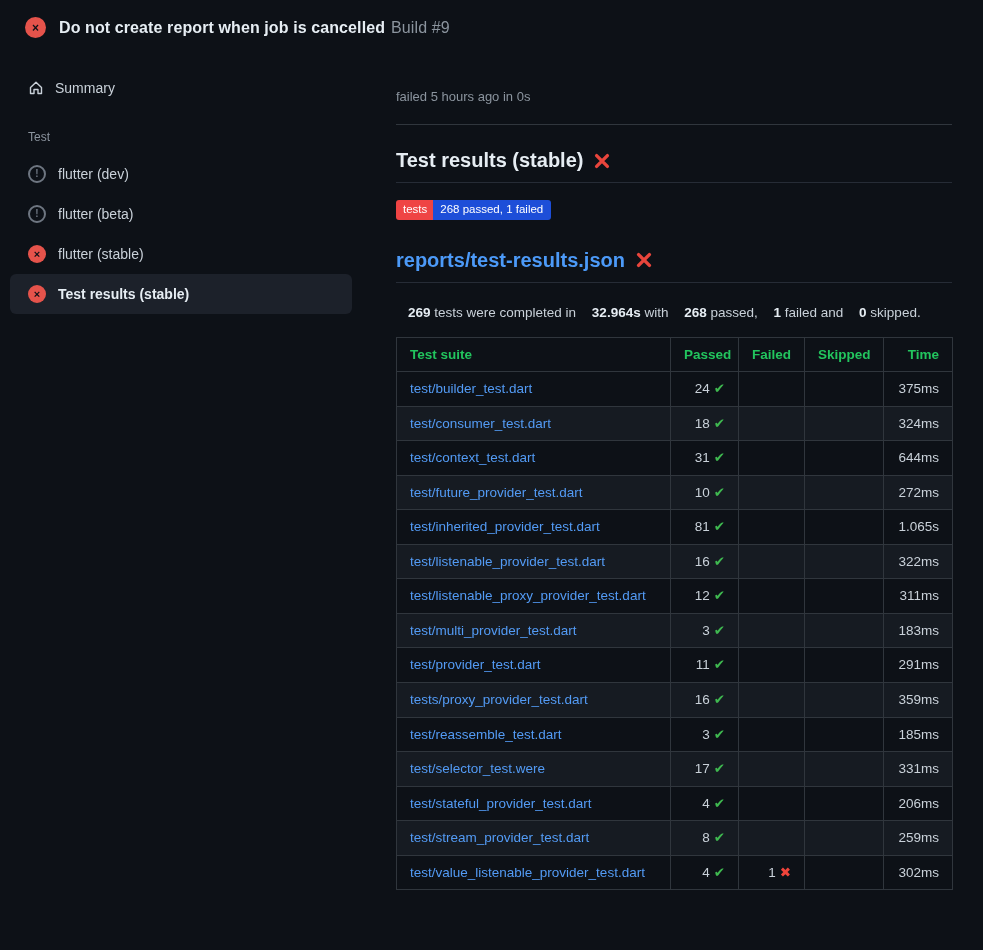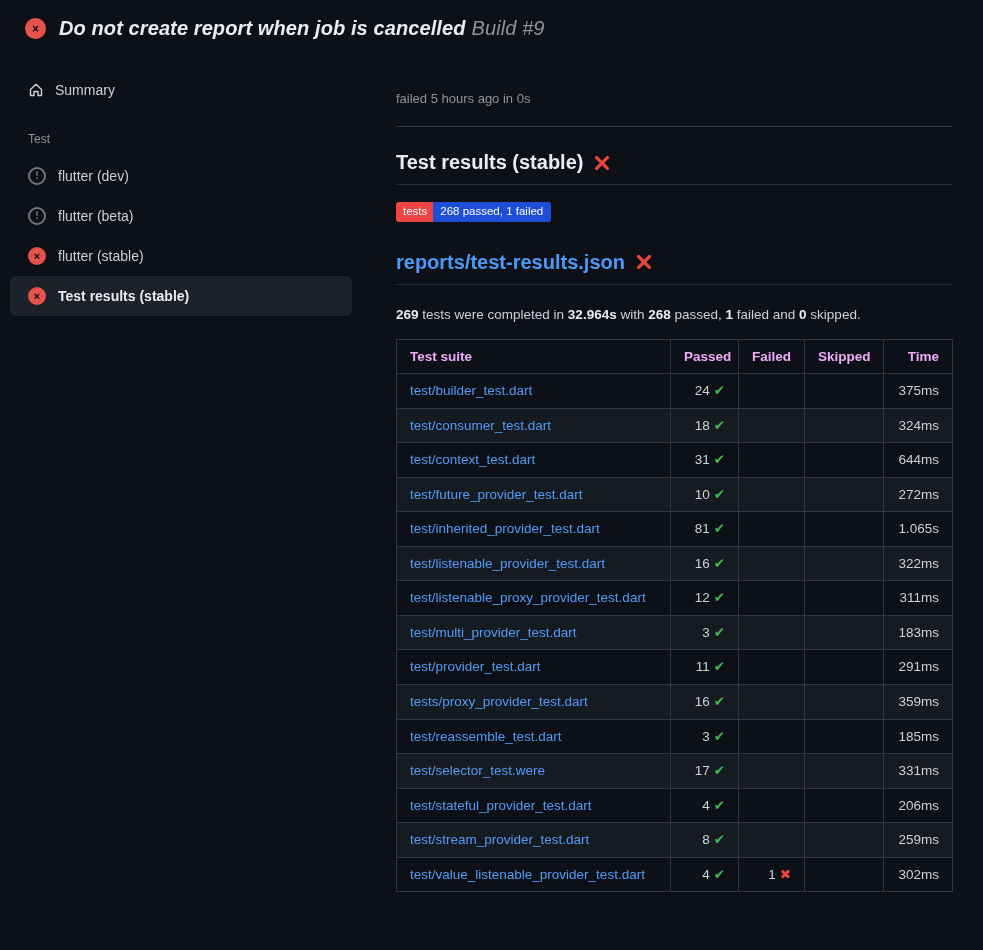--- a/index.html
+++ b/index.html
@@ -14,21 +14,21 @@
   .top-header {
     display:flex; align-items:center; gap:13px;
     padding:17px 25px 14px 25px;
   }
   .big-status {
     width:21px; height:21px; border-radius:50%;
     background:#e5534b; color:#0d1117;
     display:inline-flex; align-items:center; justify-content:center;
     font-weight:700; font-size:12px; flex:none; line-height:1;
   }
-  .top-header h1 { font-size:20px; font-weight:700; color:#e6edf3; letter-spacing:.1px;font-style:italic; }
+  .top-header h1 { font-size:16px; font-weight:700; color:#e6edf3; letter-spacing:.1px; }
   .top-header h1 .build { color:#8b949e; font-weight:400; margin-left:6px; }
 
   
   .layout { display:flex; align-items:flex-start; }
   .sidebar { width:371px; flex:none; padding:22px 19px 0 0; }
   .main { flex:1; padding:30px 31px 0 25px; min-width:0; }
 
   
   .summary-item {
     display:flex; align-items:center; gap:11px;
@@ -63,29 +63,29 @@
   .report-heading { margin-top:29px; }
   .report-heading h2 { color:#4c9af8; }
   .x-mark svg { display:block; }
 
   .badge { display:inline-flex; margin-top:17px; font-size:11.5px; border-radius:3px; overflow:hidden;
            color:#ffffff; line-height:1; }
   .badge .badge-label { padding:4px 6px 4px 7px; }
   .badge .badge-value { padding:4px 8px 4px 7px; }
 
   .summary-line { margin-top:22px; font-size:13.5px; color:#c9d1d9; }
-  .summary-line b { color:#e6edf3; }
+  .summary-line b { color:#e6edf3;margin-left:12px; }
 
   
   table {
     border-collapse:collapse; table-layout:fixed;
     width:556px; margin-top:17px; font-size:13.5px;
   }
   th, td { border:1px solid #30363d; padding:8px 13px; line-height:1.3; }
-  th { color:#f0abfc; font-weight:700; text-align:right; }
+  th { color:#22c55e; font-weight:700; text-align:right; }
   th:first-child { text-align:left; }
   td { text-align:right; color:#c9d1d9; }
   td.suite { text-align:left; }
   td.suite a { color:#539bf5; text-decoration:none; }
   tbody tr:nth-child(even) { background:#161b22; }
   .check { color:#3fb950; font-weight:700; margin-left:4px; }
   .cross { color:#f0443b; font-weight:700; margin-left:4px; }
 </style>
 </head>
 <body>

